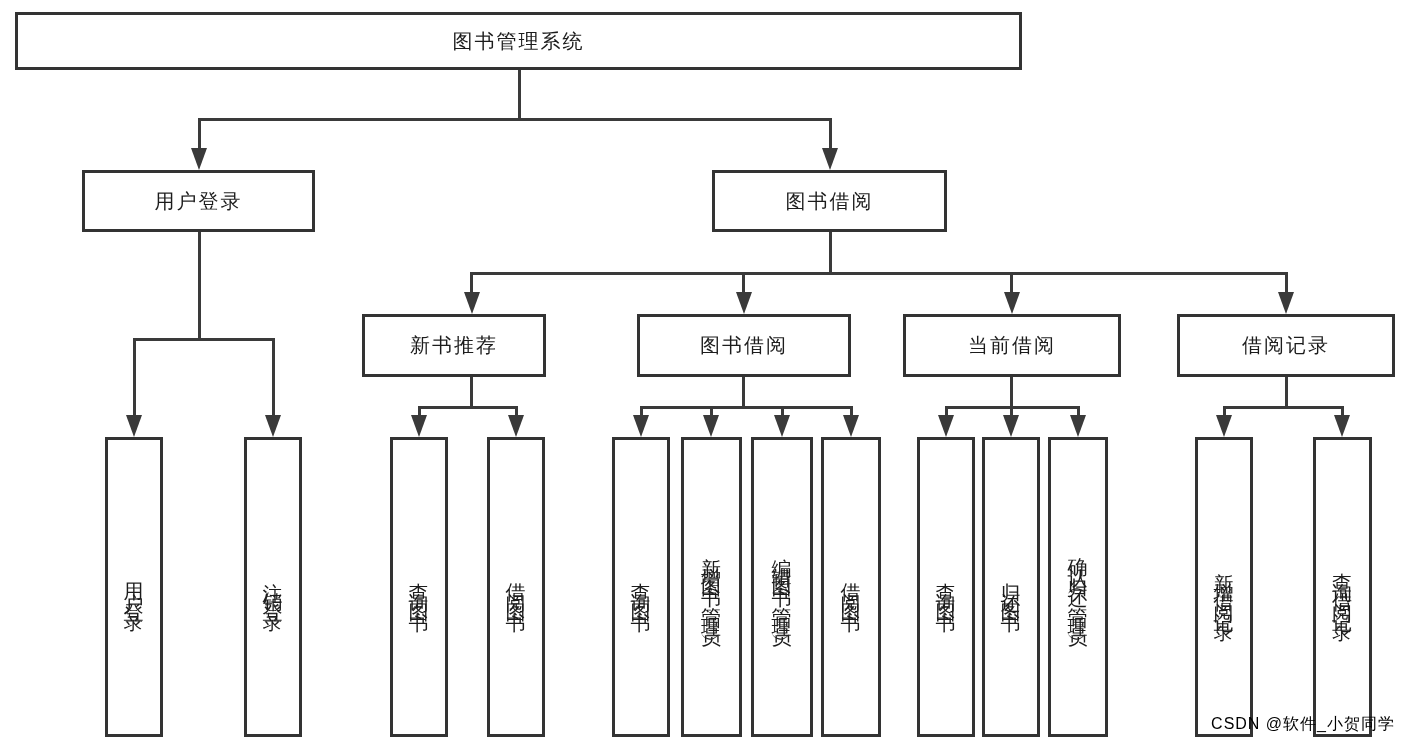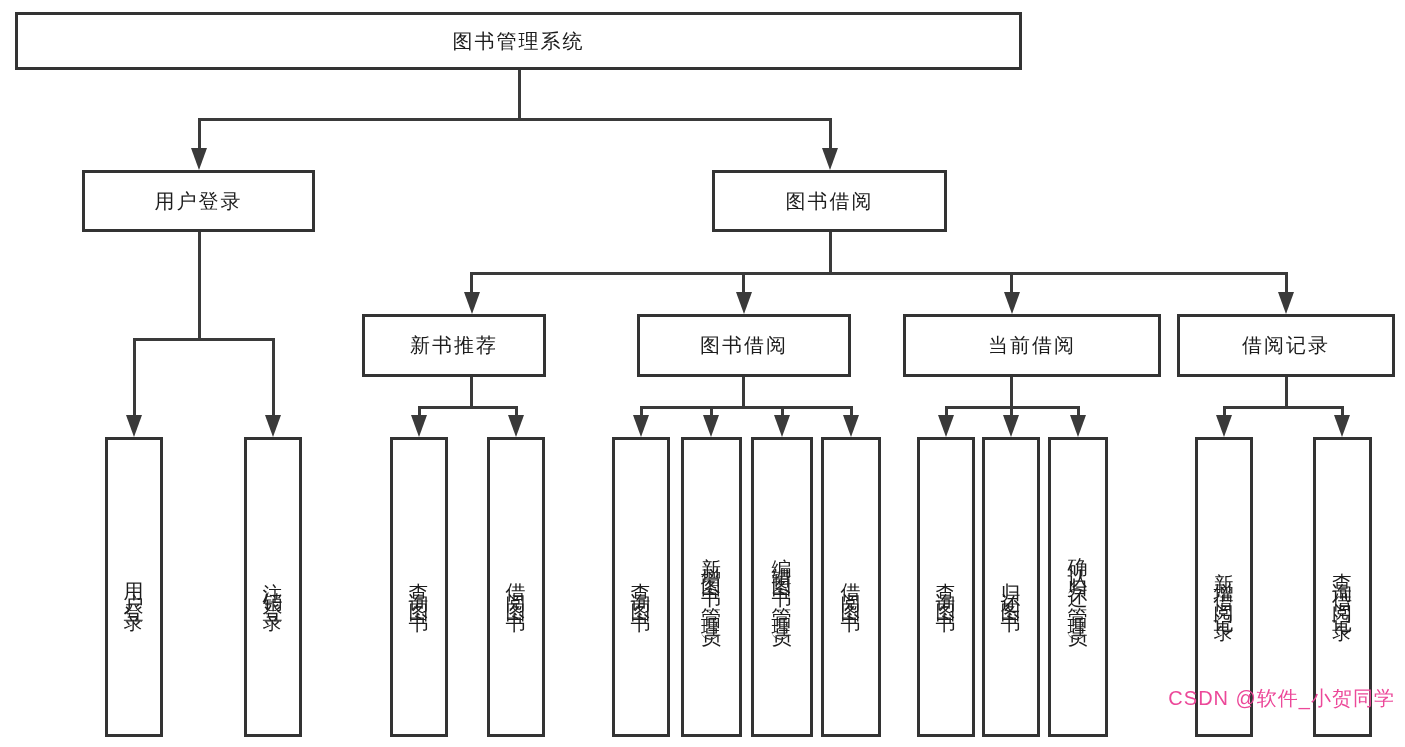--- a/index.html
+++ b/index.html
@@ -22,38 +22,38 @@
     position:absolute;width:0;height:0;
     border-left:8px solid transparent;border-right:8px solid transparent;
     border-top:22px solid #3a3a3a;
   }
   
   .n-root{left:15px;top:12px;width:1007px;height:58px;}
   .n-login{left:82px;top:170px;width:233px;height:62px;}
   .n-mgmt{left:712px;top:170px;width:235px;height:62px;}
   .n-rec{left:362px;top:314px;width:184px;height:63px;}
   .n-borrow{left:637px;top:314px;width:214px;height:63px;}
-  .n-current{left:903px;top:314px;width:258px;height:63px;}
+  .n-current{left:903px;top:314px;width:218px;height:63px;}
   .n-record{left:1177px;top:314px;width:218px;height:63px;}
   .leaf{top:437px;height:300px;}
   .l-a1{left:105px;width:58px;}
   .l-a2{left:244px;width:58px;}
   .l-b1{left:390px;width:58px;}
   .l-b2{left:487px;width:58px;}
   .l-c1{left:612px;width:58px;}
   .l-c2{left:681px;width:61px;}
   .l-c3{left:751px;width:62px;}
   .l-c4{left:821px;width:60px;}
   .l-d1{left:917px;width:58px;}
   .l-d2{left:982px;width:58px;}
   .l-d3{left:1048px;width:60px;}
   .l-e1{left:1195px;width:58px;}
   .l-e2{left:1313px;width:59px;}
   .watermark{
-    position:absolute;right:10px;top:685px;font-size:20px;color:#ec4899;
+    position:absolute;right:10px;top:714px;font-size:16px;color:#000000;
     letter-spacing:1px;white-space:nowrap;
   }
 </style>
 </head>
 <body>
 
 <div class="stage">
 
   <div class="vl" style="left:518px;top:70px;height:51px;"></div>
   <div class="hl" style="left:198px;top:118px;width:633px;"></div>

